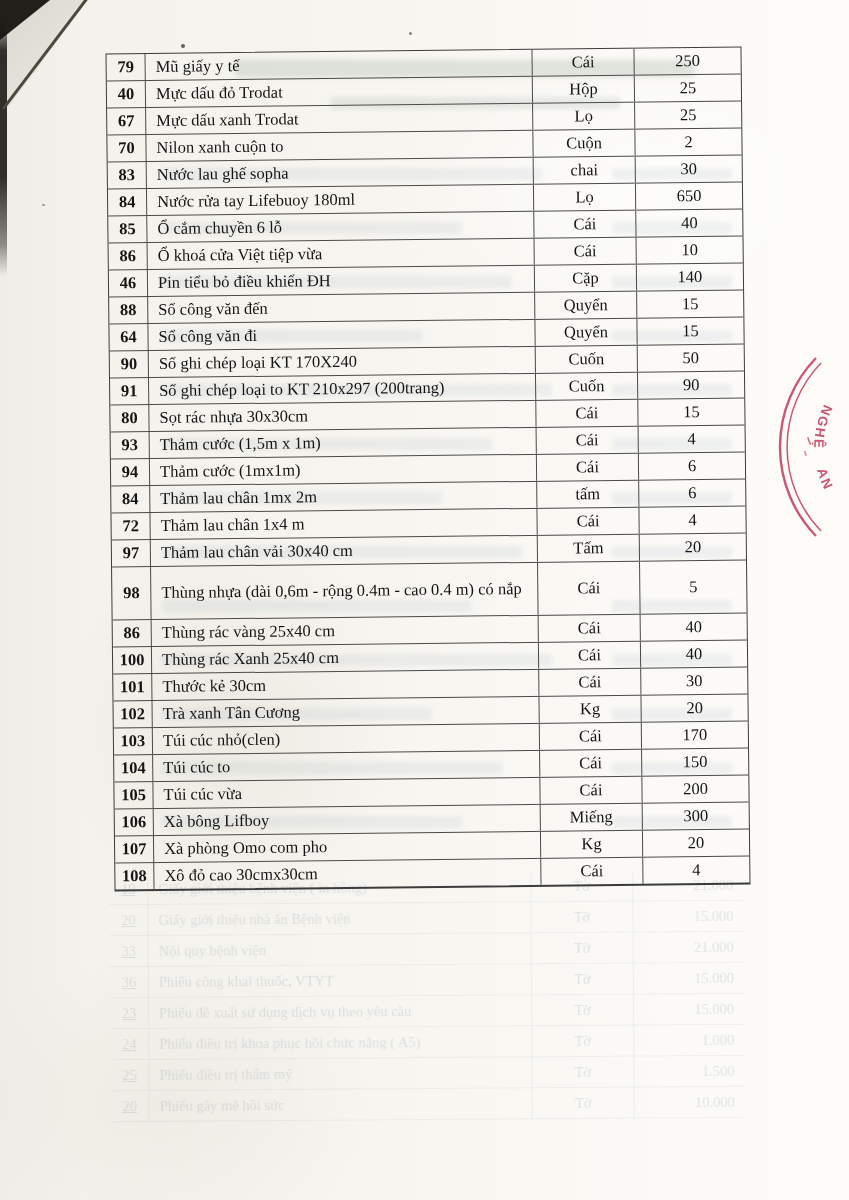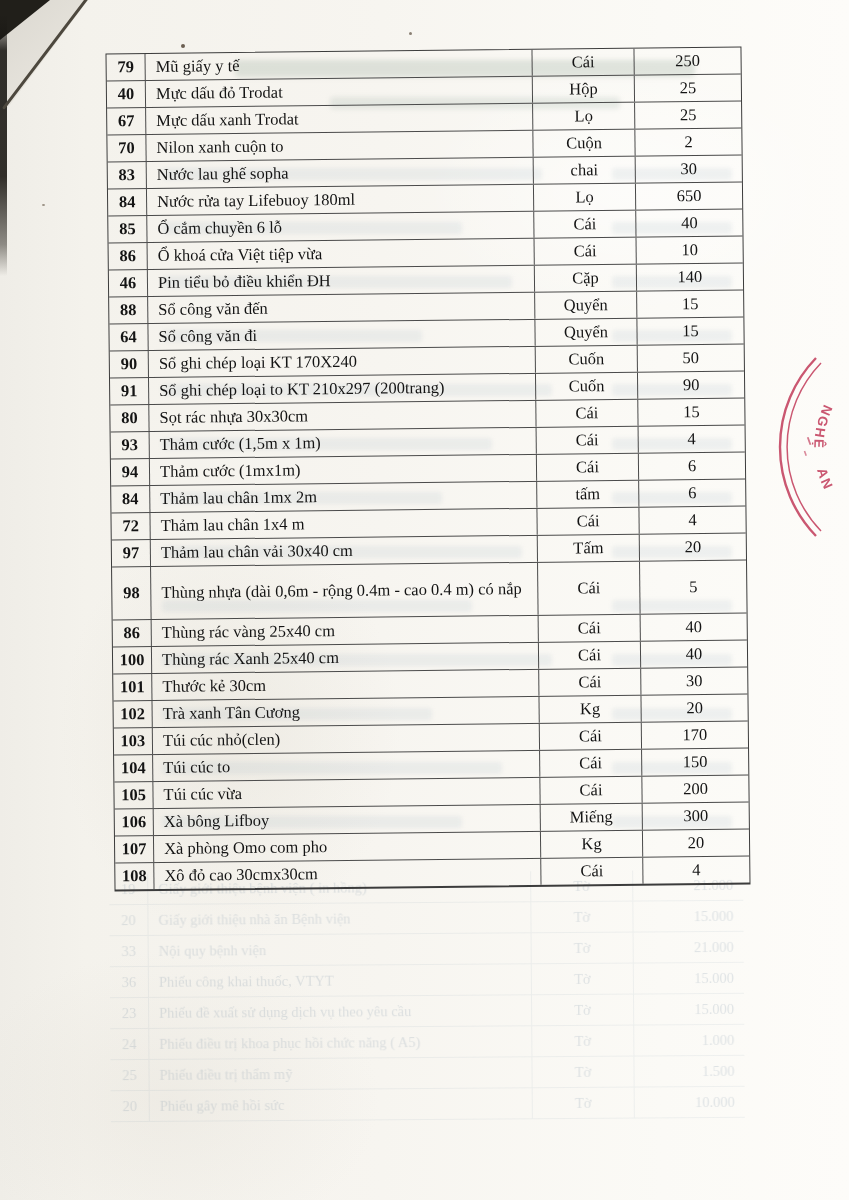--- a/index.html
+++ b/index.html
@@ -30,21 +30,21 @@
   
   .ghost-title{position:absolute;z-index:1;border-radius:4px;filter:blur(2.5px);}
   .gt1{left:235px;top:60px;width:460px;height:17px;background:rgba(148,166,150,.26);}
   .gt2{left:330px;top:97px;width:290px;height:12px;background:rgba(150,168,158,.20);}
   .smudge{position:absolute;height:12px;border-radius:3px;filter:blur(2px);background:rgba(150,170,188,.13);z-index:1;}
   .ghost-rows{position:absolute;left:110px;top:872px;width:634px;z-index:1;
     transform:rotate(-0.4deg);opacity:.17;color:#53708c;filter:blur(.45px);}
   .grow{display:flex;height:30px;align-items:center;font-size:14.5px;
     border-bottom:1px solid rgba(95,125,150,.5);}
   .grow > div{height:100%;display:flex;align-items:center;}
-  .g-n{width:38px;justify-content:center;border-right:1px solid rgba(95,125,150,.5);}
+  .g-n{width:38px;justify-content:center;border-right:1px solid rgba(95,125,150,.5);text-decoration:underline;}
   .g-name{width:372px;padding-left:10px;border-right:1px solid rgba(95,125,150,.5);}
   .g-unit{width:101px;justify-content:center;border-right:1px solid rgba(95,125,150,.5);}
   .g-qty{flex:1;justify-content:flex-end;padding-right:10px;}
 
   
   .doc-table{position:absolute;left:110px;top:50px;width:634px;z-index:5;
     transform:rotate(-0.62deg);transform-origin:50% 50%;
     border:1.6px solid #3c3c3c;border-bottom-width:2.6px;background:transparent;color:#141414;}
   .row{display:flex;height:26px;}
   .row.tall{height:52px;}

